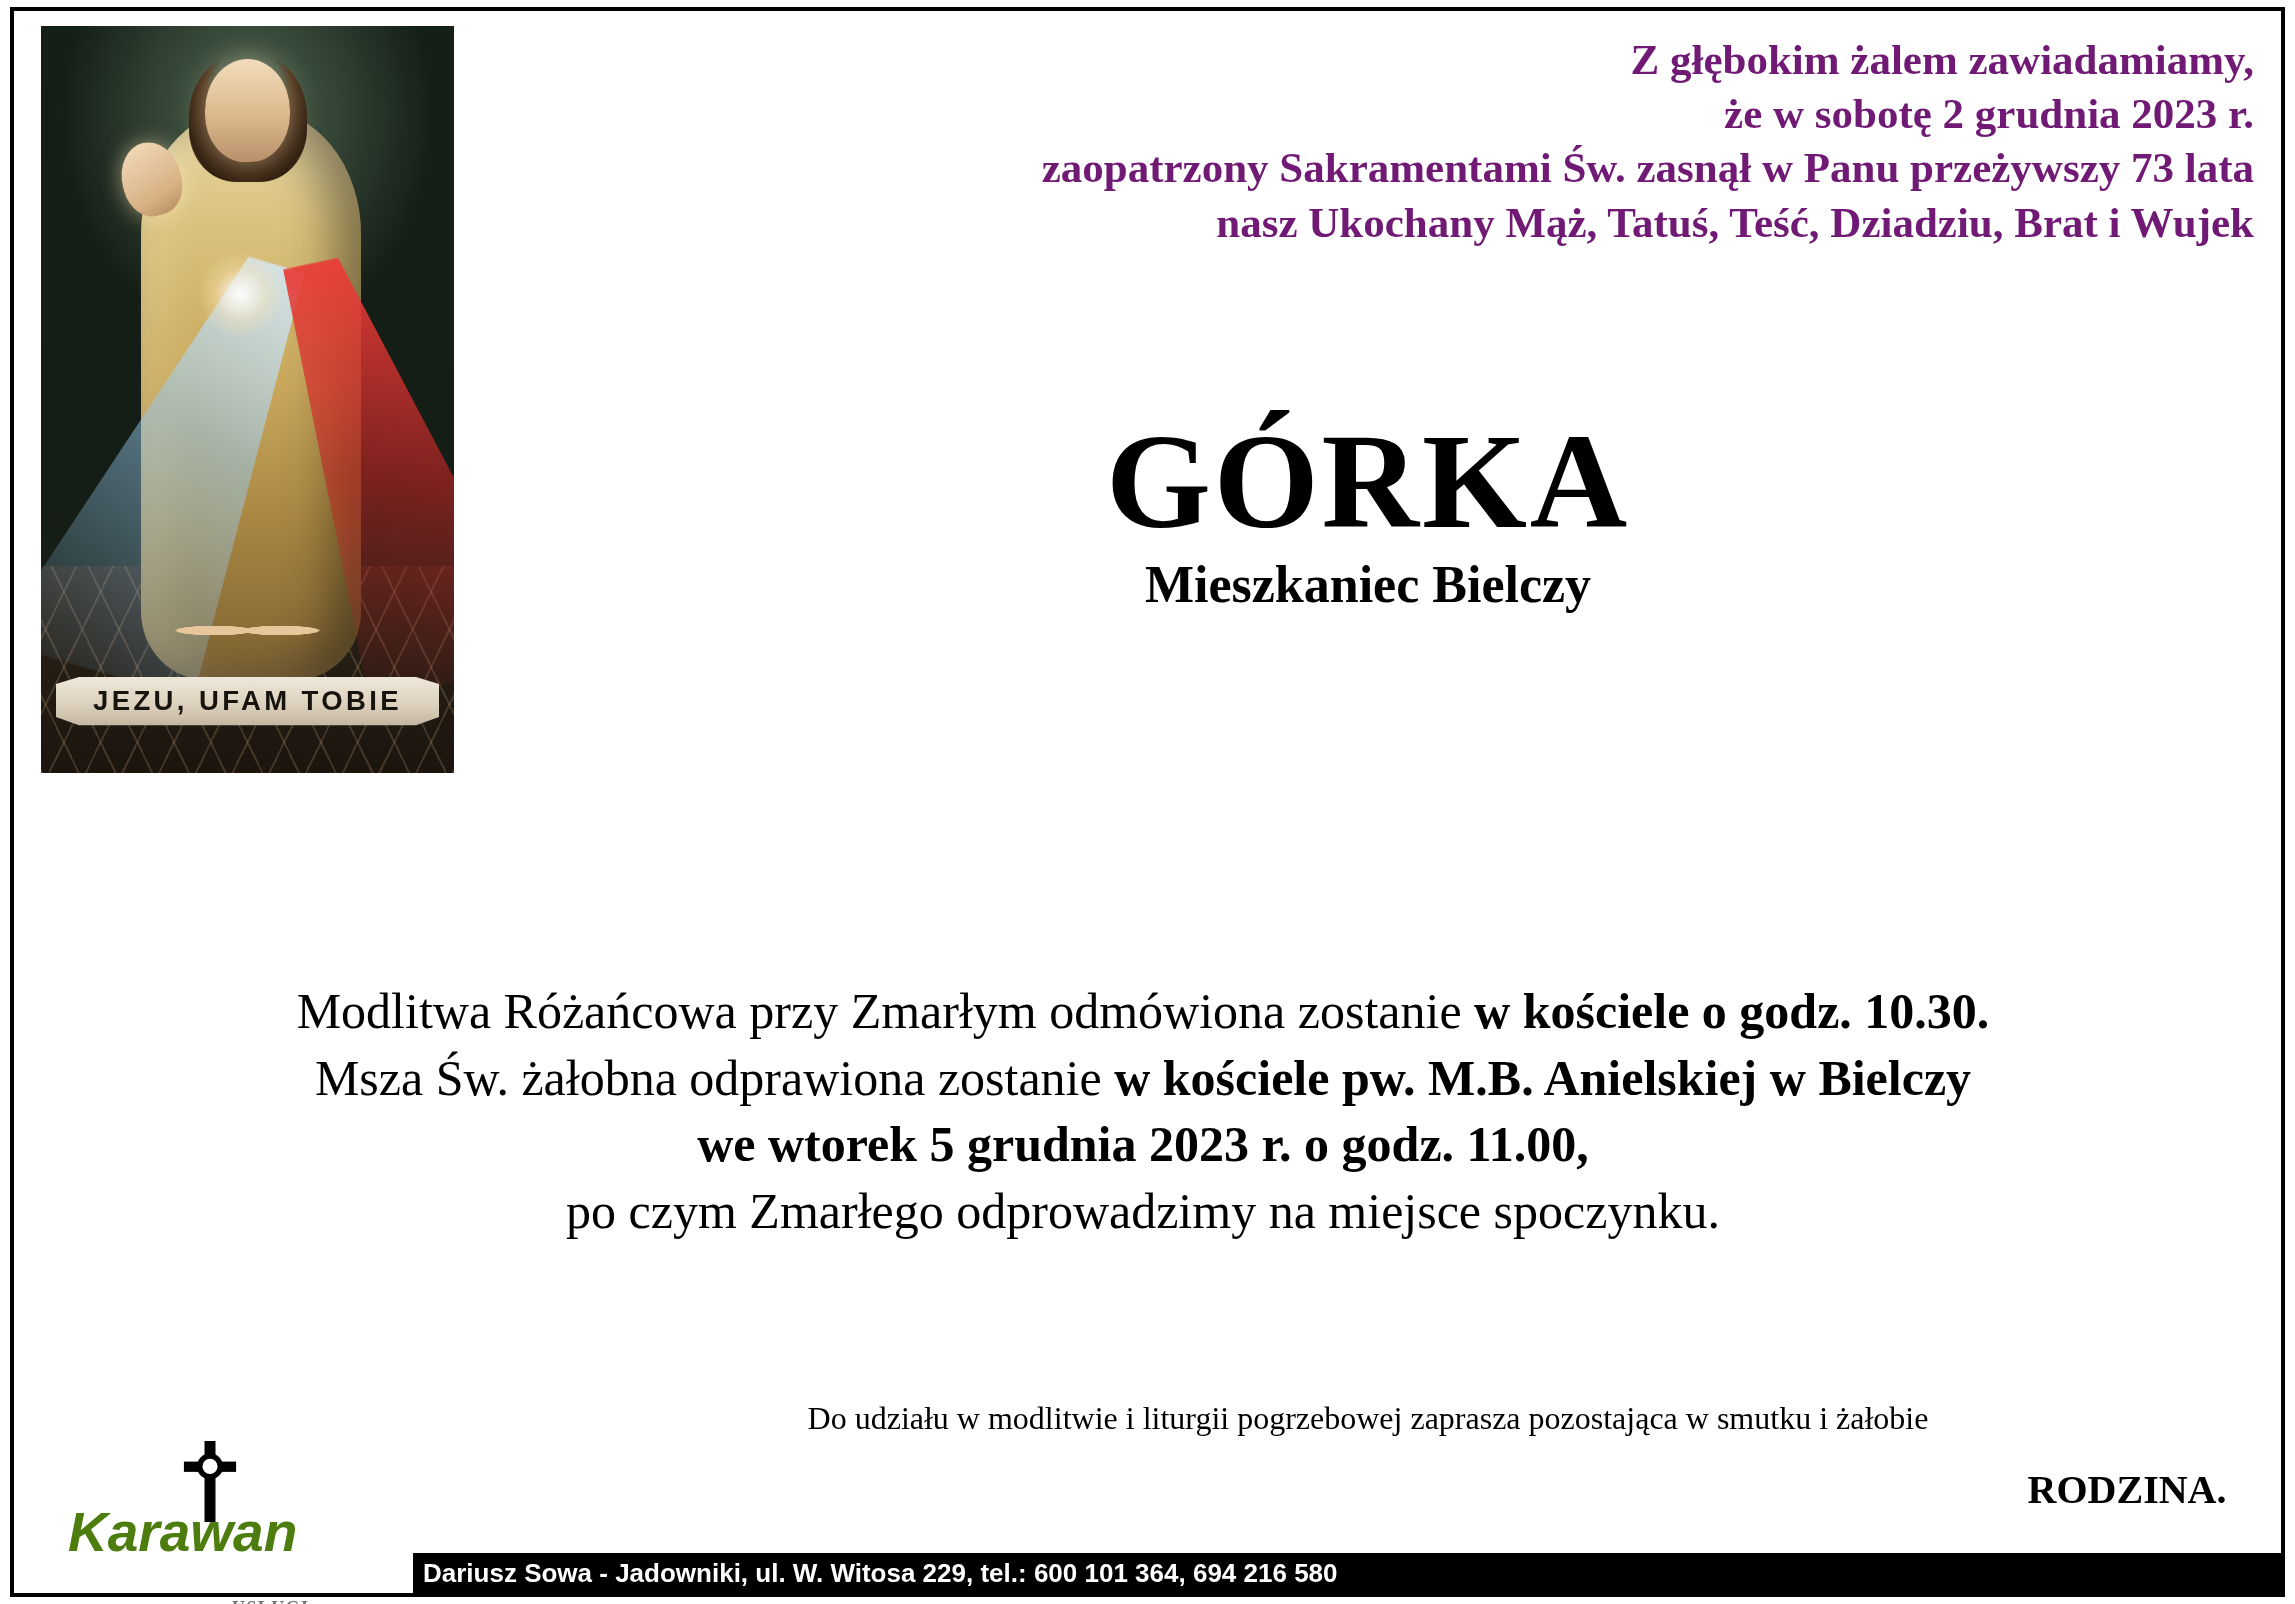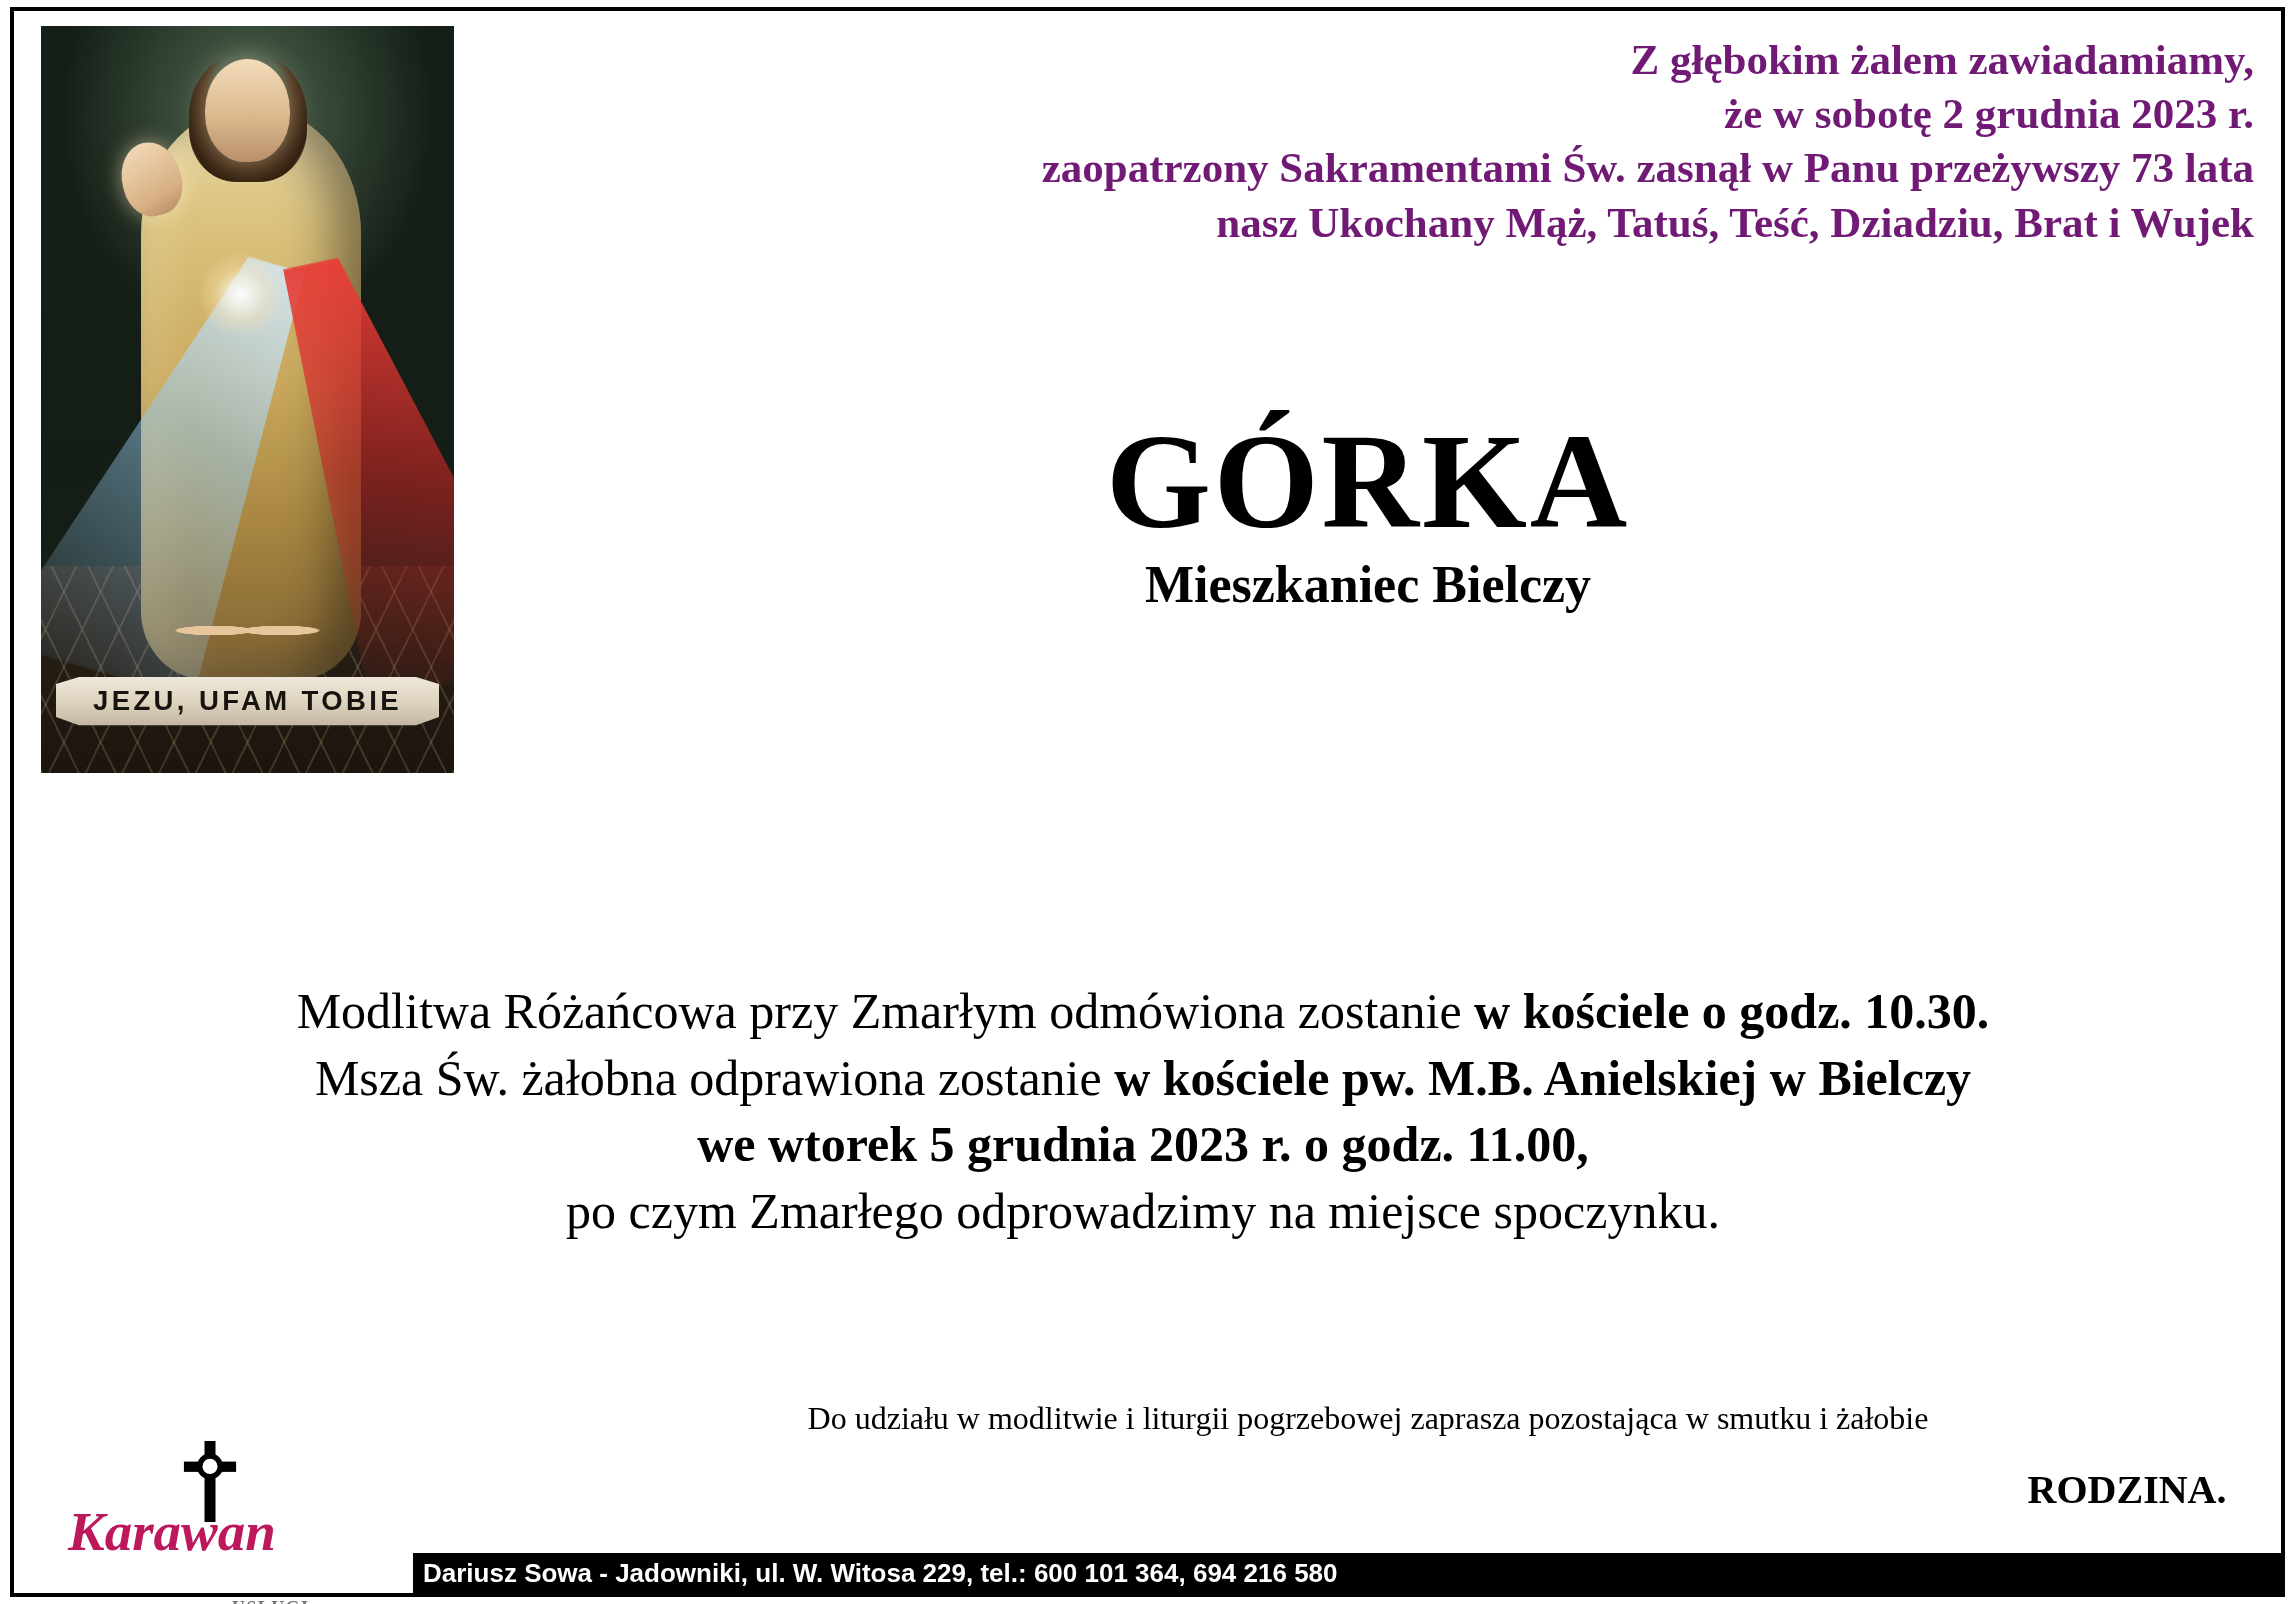--- a/index.html
+++ b/index.html
@@ -263,25 +263,25 @@
     position: absolute;
     left: 145px;
     top: 4.1px;
     width: 66px;
     height: 81px;
   }
   .logo-word {
     position: absolute;
     left: 36px;
     top: 63px;
-    font-family: Liberation Serif, serif;
+    font-family: Liberation Sans, sans-serif;
     font-style: italic;
     font-weight: bold;
     font-size: 55px;
-    color: #be185d;
+    color: #4d7c0f;
   }
   .logo-sub {
     position: absolute;
     left: 200px;
     top: 125px;
     font-family: Liberation Serif, serif;
     font-weight: bold;
     font-size: 18px;
     letter-spacing: 1.4px;
     color: #737373;

